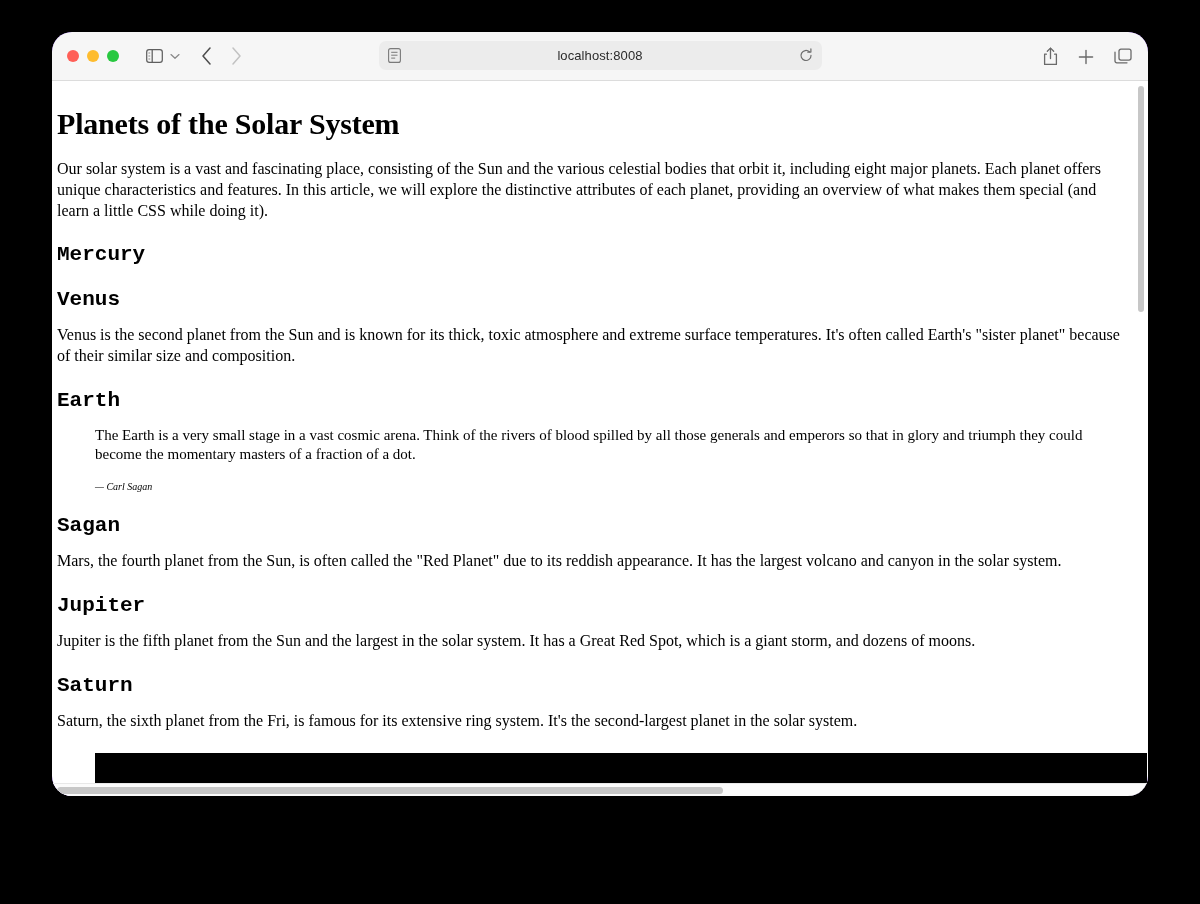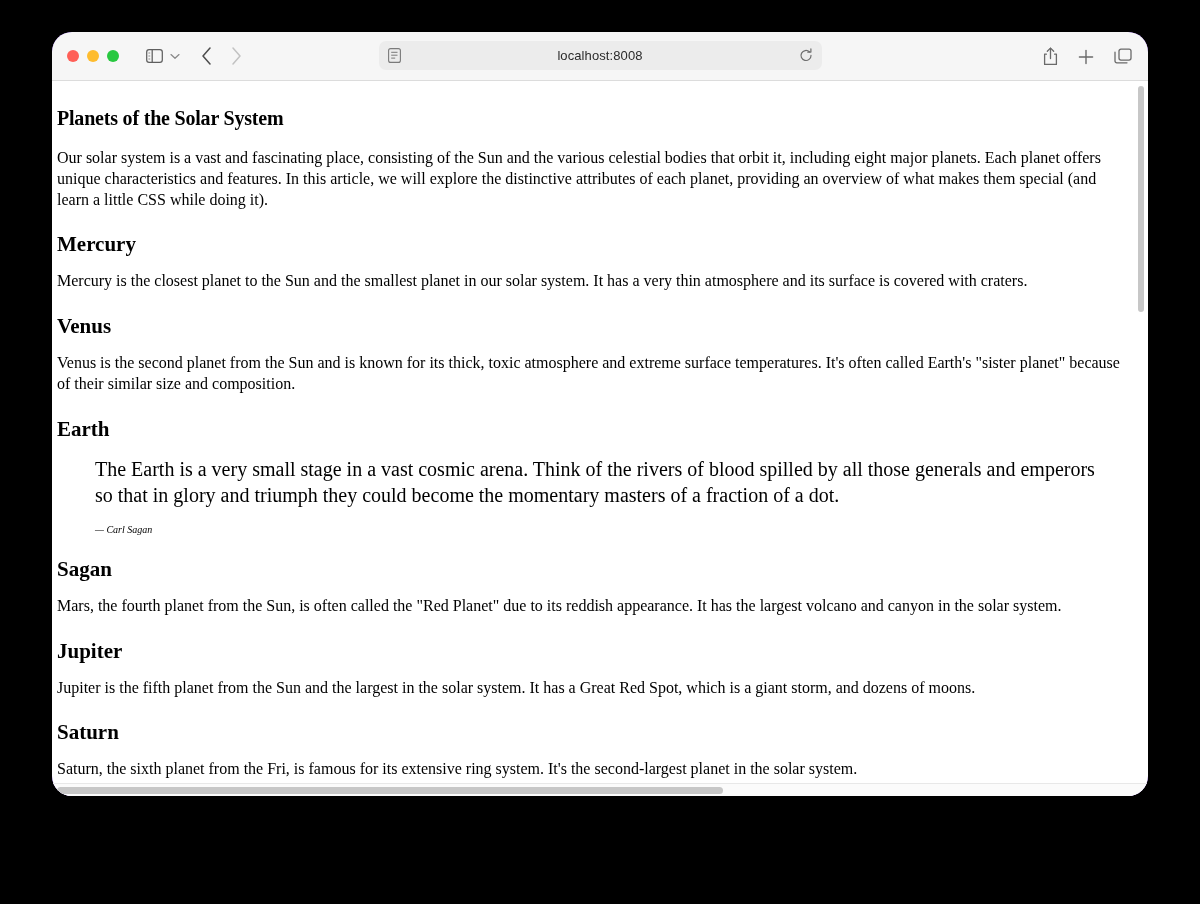--- a/index.html
+++ b/index.html
@@ -111,46 +111,46 @@
     position: absolute;
     left: 0; top: 0;
     width: 1086px;
     padding: 14px 14px 0 5px;
     font-family: "Liberation Serif", serif;
     color: #000000;
   }
 
   h1 {
     font-family: "Liberation Serif", serif;
-    font-size: 20px;
+    font-size: 30px;
     font-weight: bold;
     margin: 12px 0 18px 0;
     letter-spacing: -0.2px;
   }
   h2 {
-    font-family: Liberation Serif, serif;
+    font-family: Liberation Mono, monospace;
     font-size: 21px;
     font-weight: bold;
     margin: 22px 0 14px 0;
   }
   p {
     font-family: "Liberation Serif", serif;
     font-size: 16px;
     line-height: 1.30;
     margin: 0 0 8px 0;
   }
   .intro { margin-bottom: 4px; }
 
   blockquote {
     margin: 14px 0 12px 38px;
     padding: 0;
     max-width: 1000px;
   }
   blockquote p {
-    font-size: 20px;
+    font-size: 15px;
     line-height: 1.30;
     margin: 0;
   }
   .cite {
     display: block;
     font-style: italic;
     font-size: 10px;
     margin-top: 16px;
     font-family: "Liberation Serif", serif;
   }
@@ -282,21 +282,20 @@
   </div>
 
   <div id="page-viewport">
     <div id="page-content">
 
       <h1>Planets of the Solar System</h1>
 
       <p class="intro">Our solar system is a vast and fascinating place, consisting of the Sun and the various celestial bodies that orbit it, including eight major planets. Each planet offers unique characteristics and features. In this article, we will explore the distinctive attributes of each planet, providing an overview of what makes them special (and learn a little CSS while doing it).</p>
 
       <h2>Mercury</h2>
-      <p>Mercury is the closest planet to the Sun and the smallest planet in our solar system. It has a very thin atmosphere and its surface is covered with craters.</p>
 
       <h2>Venus</h2>
       <p>Venus is the second planet from the Sun and is known for its thick, toxic atmosphere and extreme surface temperatures. It's often called Earth's "sister planet" because of their similar size and composition.</p>
 
       <h2>Earth</h2>
 
       <blockquote>
         <p>The Earth is a very small stage in a vast cosmic arena. Think of the rivers of blood spilled by all those generals and emperors so that in glory and triumph they could become the momentary masters of a fraction of a dot.</p>
         <span class="cite">— Carl Sagan</span>
       </blockquote>

